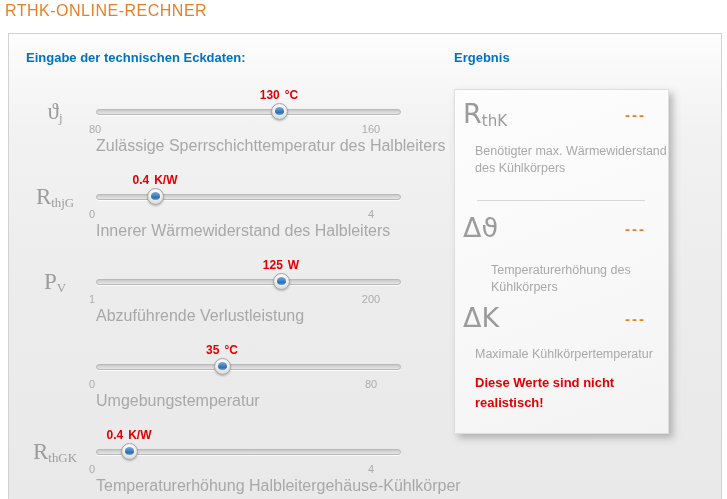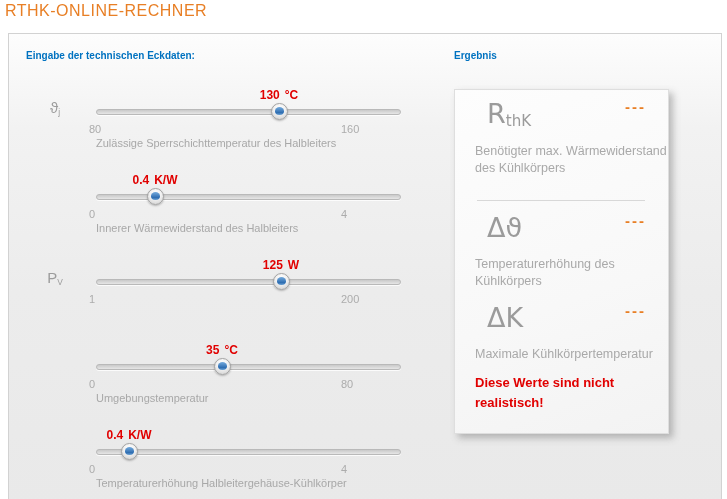--- a/index.html
+++ b/index.html
@@ -16,33 +16,33 @@
     color:#e87f25;
   }
   .main-panel {
     position:absolute; left:8px; top:33px;
     width:714px; height:470px;
     border:1px solid #d2d2d2;
     background:linear-gradient(180deg,#fdfdfd 0%,#f2f2f2 20%,#ececec 55%,#e9e9e9 100%);
   }
   .section-heading {
     position:absolute;
-    font-size:10px; font-weight:bold; color:#0072c0;
+    font-size:13px; font-weight:bold; color:#0072c0;
     white-space:nowrap;
   }
   .heading-input { left:17px; top:16px; }
   .heading-result { left:445px; top:16px; }
 
   
   .srow { position:absolute; left:0; width:440px; height:80px; }
   .sym {
     position:absolute; left:10px; top:8px; width:72px;
     text-align:center;
-    font-family:Liberation Sans, sans-serif;
-    font-size:15px; color:#9c9c9c; line-height:28px;
+    font-family:Liberation Serif, serif;
+    font-size:23px; color:#9c9c9c; line-height:36px;
     white-space:nowrap;
   }
   .sym .sub, .rsym .sub { font-size:0.56em; vertical-align:-0.22em; }
   .sval {
     position:absolute; top:2px;
     transform:translateX(-50%);
     font-size:12px; font-weight:bold; color:#e10000;
     white-space:nowrap;
   }
   .sval .unit { margin-left:5px; }
@@ -64,51 +64,51 @@
     position:absolute; left:3px; top:3px;
     width:9px; height:8px;
     border-radius:50% 50% 46% 46%;
     background:linear-gradient(180deg,#74aadc 0%,#2f6eb2 70%,#6ea3d4 100%);
   }
   .minlab, .maxlab {
     position:absolute; top:37px;
     font-size:11px; color:#acacac;
   }
   .minlab { left:80px; }
-  .maxlab { left:332px; width:60px; text-align:left; }
+  .maxlab { left:332px; width:60px; text-align:center; }
   .sdesc {
     position:absolute; left:87px; top:51px;
-    font-size:11px; color:#a8a8a8; white-space:nowrap;
+    font-size:16px; color:#a8a8a8; white-space:nowrap;
   }
 
   
   .result-card {
     position:absolute; left:445px; top:55px;
     width:215px; height:345px;
     border:1px solid #dedede;
     background:linear-gradient(160deg,#fdfdfd 0%,#f8f8f8 60%,#f3f3f3 100%);
     box-shadow:4px 4px 7px rgba(110,110,110,0.45);
   }
   .rrow {
-    position:absolute; left:32px; right:22px;
-    display:flex; justify-content:space-between; align-items:flex-start;
+    position:absolute; left:8px; right:22px;
+    display:flex; justify-content:space-between; align-items:center;
   }
   .rrow1 { top:8px; } .rrow2 { top:122px; } .rrow3 { top:212px; }
   .rsym {
     font-family:"DejaVu Sans", sans-serif;
     font-size:27px; color:#9b9b9b; white-space:nowrap;
   }
   .rval {
     font-size:15px; font-weight:bold; color:#e87f25; letter-spacing:2px;
   }
   .rdesc {
     position:absolute; left:20px; width:196px;
     font-size:12.5px; color:#a9a9a9; line-height:17px;
   }
-  .rdesc1 { top:53px; } .rdesc2 { top:166px; } .rdesc3 { top:256px; }
+  .rdesc1 { top:53px; } .rdesc2 { top:172px;margin-left:16px; } .rdesc3 { top:256px; }
   .divider {
     position:absolute; top:110px; left:22px; width:168px;
     border-top:1px solid #d8d8d8;
   }
   .warning {
     position:absolute; top:283px; left:20px; width:172px;
     font-size:13px; font-weight:bold; color:#e10000; line-height:20px;
   }
 </style>
 </head>
@@ -127,53 +127,56 @@
     <div class="track"></div>
     <div class="handle" style="left:262px">
         <div class="dot"></div>
       </div>
     <div class="minlab">80</div>
     <div class="maxlab">160</div>
     <div class="sdesc">Zulässige Sperrschichttemperatur des Halbleiters</div>
   </div>
 
   <div class="srow" style="top:137px">
+    <div class="sym"><span>R</span><sub class="sub">thjG</sub></div>
     <div class="sval" style="left:146px"><span>0.4</span><span class="unit">K/W</span></div>
     <div class="track"></div>
     <div class="handle" style="left:138px">
         <div class="dot"></div>
       </div>
     <div class="minlab">0</div>
     <div class="maxlab">4</div>
     <div class="sdesc">Innerer Wärmewiderstand des Halbleiters</div>
   </div>
 
   <div class="srow" style="top:222px">
     <div class="sym"><span>P</span><sub class="sub">V</sub></div>
     <div class="sval" style="left:272px"><span>125</span><span class="unit">W</span></div>
     <div class="track"></div>
     <div class="handle" style="left:264px">
         <div class="dot"></div>
       </div>
     <div class="minlab">1</div>
     <div class="maxlab">200</div>
+    <div class="sdesc">Abzuführende Verlustleistung</div>
   </div>
 
   <div class="srow" style="top:307px">
     <div class="sval" style="left:213px"><span>35</span><span class="unit">°C</span></div>
     <div class="track"></div>
     <div class="handle" style="left:205px">
         <div class="dot"></div>
       </div>
     <div class="minlab">0</div>
     <div class="maxlab">80</div>
     <div class="sdesc">Umgebungstemperatur</div>
   </div>
 
   <div class="srow" style="top:392px">
+    <div class="sym"><span>R</span><sub class="sub">thGK</sub></div>
     <div class="sval" style="left:120px"><span>0.4</span><span class="unit">K/W</span></div>
     <div class="track"></div>
     <div class="handle" style="left:112px">
         <div class="dot"></div>
       </div>
     <div class="minlab">0</div>
     <div class="maxlab">4</div>
     <div class="sdesc">Temperaturerhöhung Halbleitergehäuse-Kühlkörper</div>
   </div>
 

